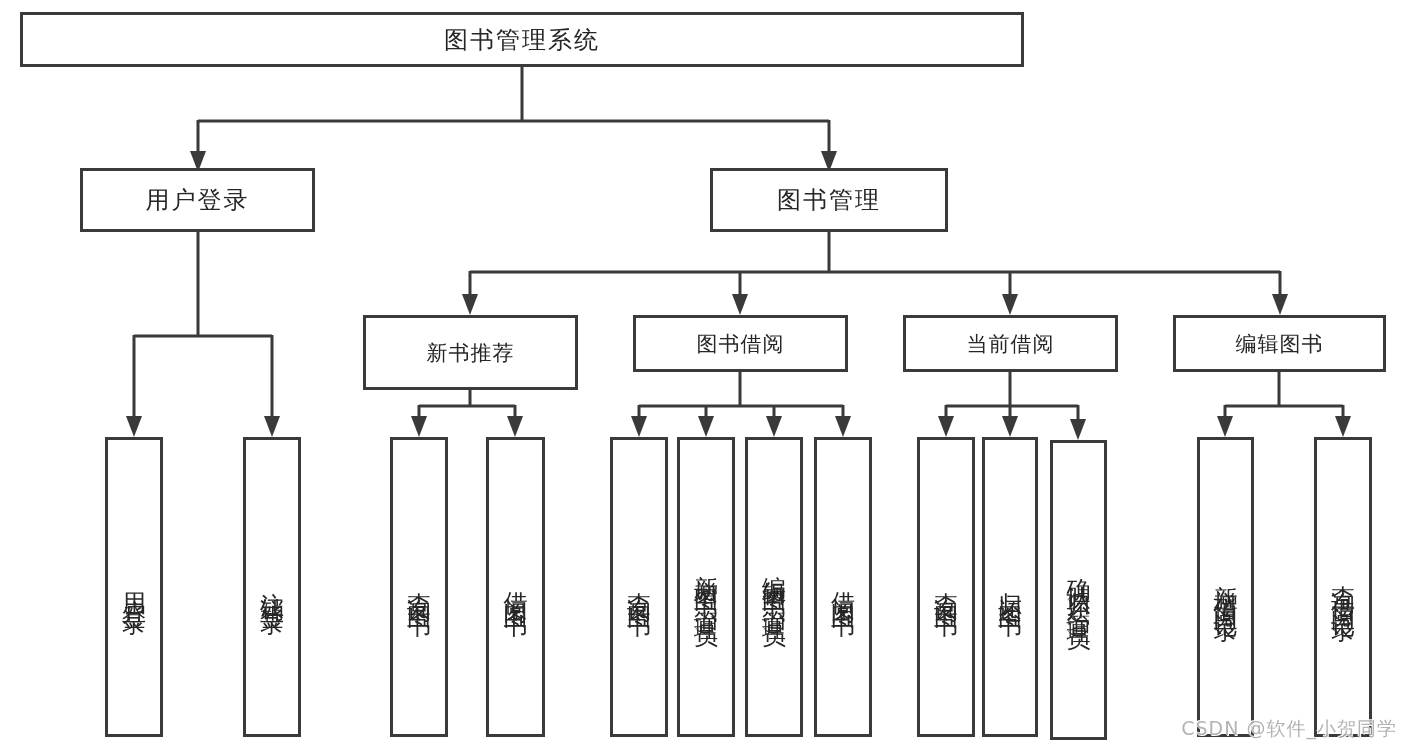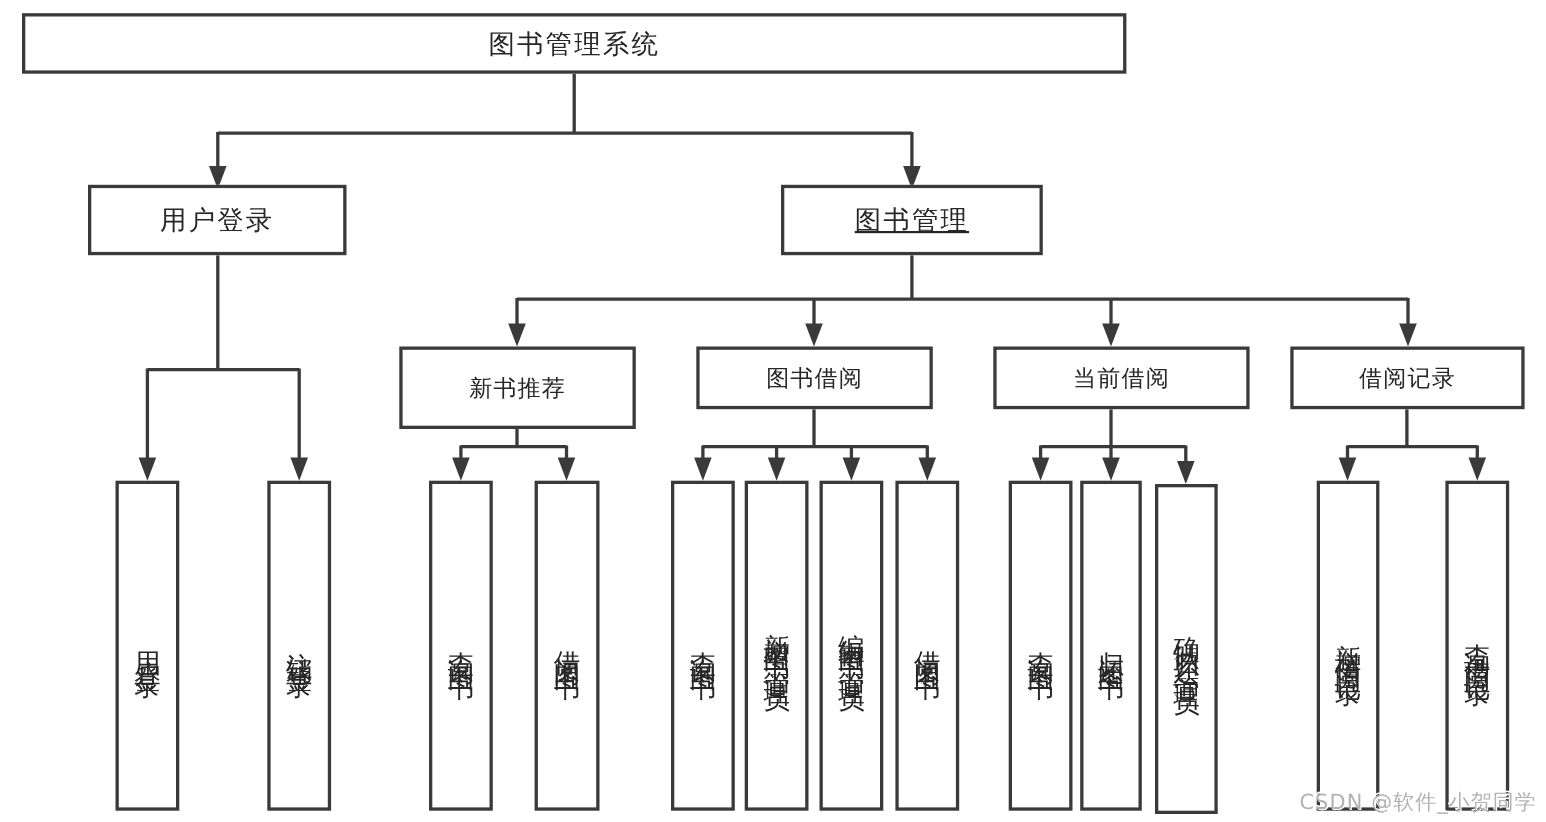--- a/index.html
+++ b/index.html
@@ -91,26 +91,26 @@
       <polygon points="1002,416 1018,416 1010,437"></polygon>
       <polygon points="1070,419 1086,419 1078,440"></polygon>
       <polygon points="1217,416 1233,416 1225,437"></polygon>
       <polygon points="1335,416 1351,416 1343,437"></polygon>
     </g>
   </svg>
 
   <div class="box hbox" style="left:20px; top:12px; width:1004px; height:55px;">图书管理系统</div>
 
   <div class="box hbox" style="left:80px; top:168px; width:235px; height:64px;">用户登录</div>
-  <div class="box hbox" style="left:710px; top:168px; width:238px; height:64px;text-decoration:underline;">图书管理</div>
+  <div class="box hbox" style="left:710px; top:168px; width:238px; height:64px;">图书管理</div>
 
   <div class="box hbox3" style="left:363px; top:315px; width:215px; height:75px;">新书推荐</div>
   <div class="box hbox3" style="left:633px; top:315px; width:215px; height:57px;font-family:Liberation Mono, monospace;">图书借阅</div>
-  <div class="box hbox3" style="left:903px; top:315px; width:233px; height:57px;">当前借阅</div>
-  <div class="box hbox3" style="left:1173px; top:315px; width:213px; height:57px;">借阅记录</div>
+  <div class="box hbox3" style="left:903px; top:315px; width:215px; height:57px;">当前借阅</div>
+  <div class="box hbox3" style="left:1173px; top:315px; width:213px; height:57px;">编辑图书</div>
 
   <div class="box vbox" style="left:105px; top:437px; width:58px; height:300px;">用户登录</div>
   <div class="box vbox" style="left:243px; top:437px; width:58px; height:300px;">注销登录</div>
 
   <div class="box vbox" style="left:390px; top:437px; width:58px; height:300px;">查询图书</div>
   <div class="box vbox" style="left:486px; top:437px; width:59px; height:300px;">借阅图书</div>
 
   <div class="box vbox" style="left:610px; top:437px; width:58px; height:300px;">查询图书</div>
   <div class="box vbox" style="left:677px; top:437px; width:58px; height:300px;">新增图书（管理员）</div>
   <div class="box vbox" style="left:745px; top:437px; width:58px; height:300px;">编辑图书（管理员）</div>

